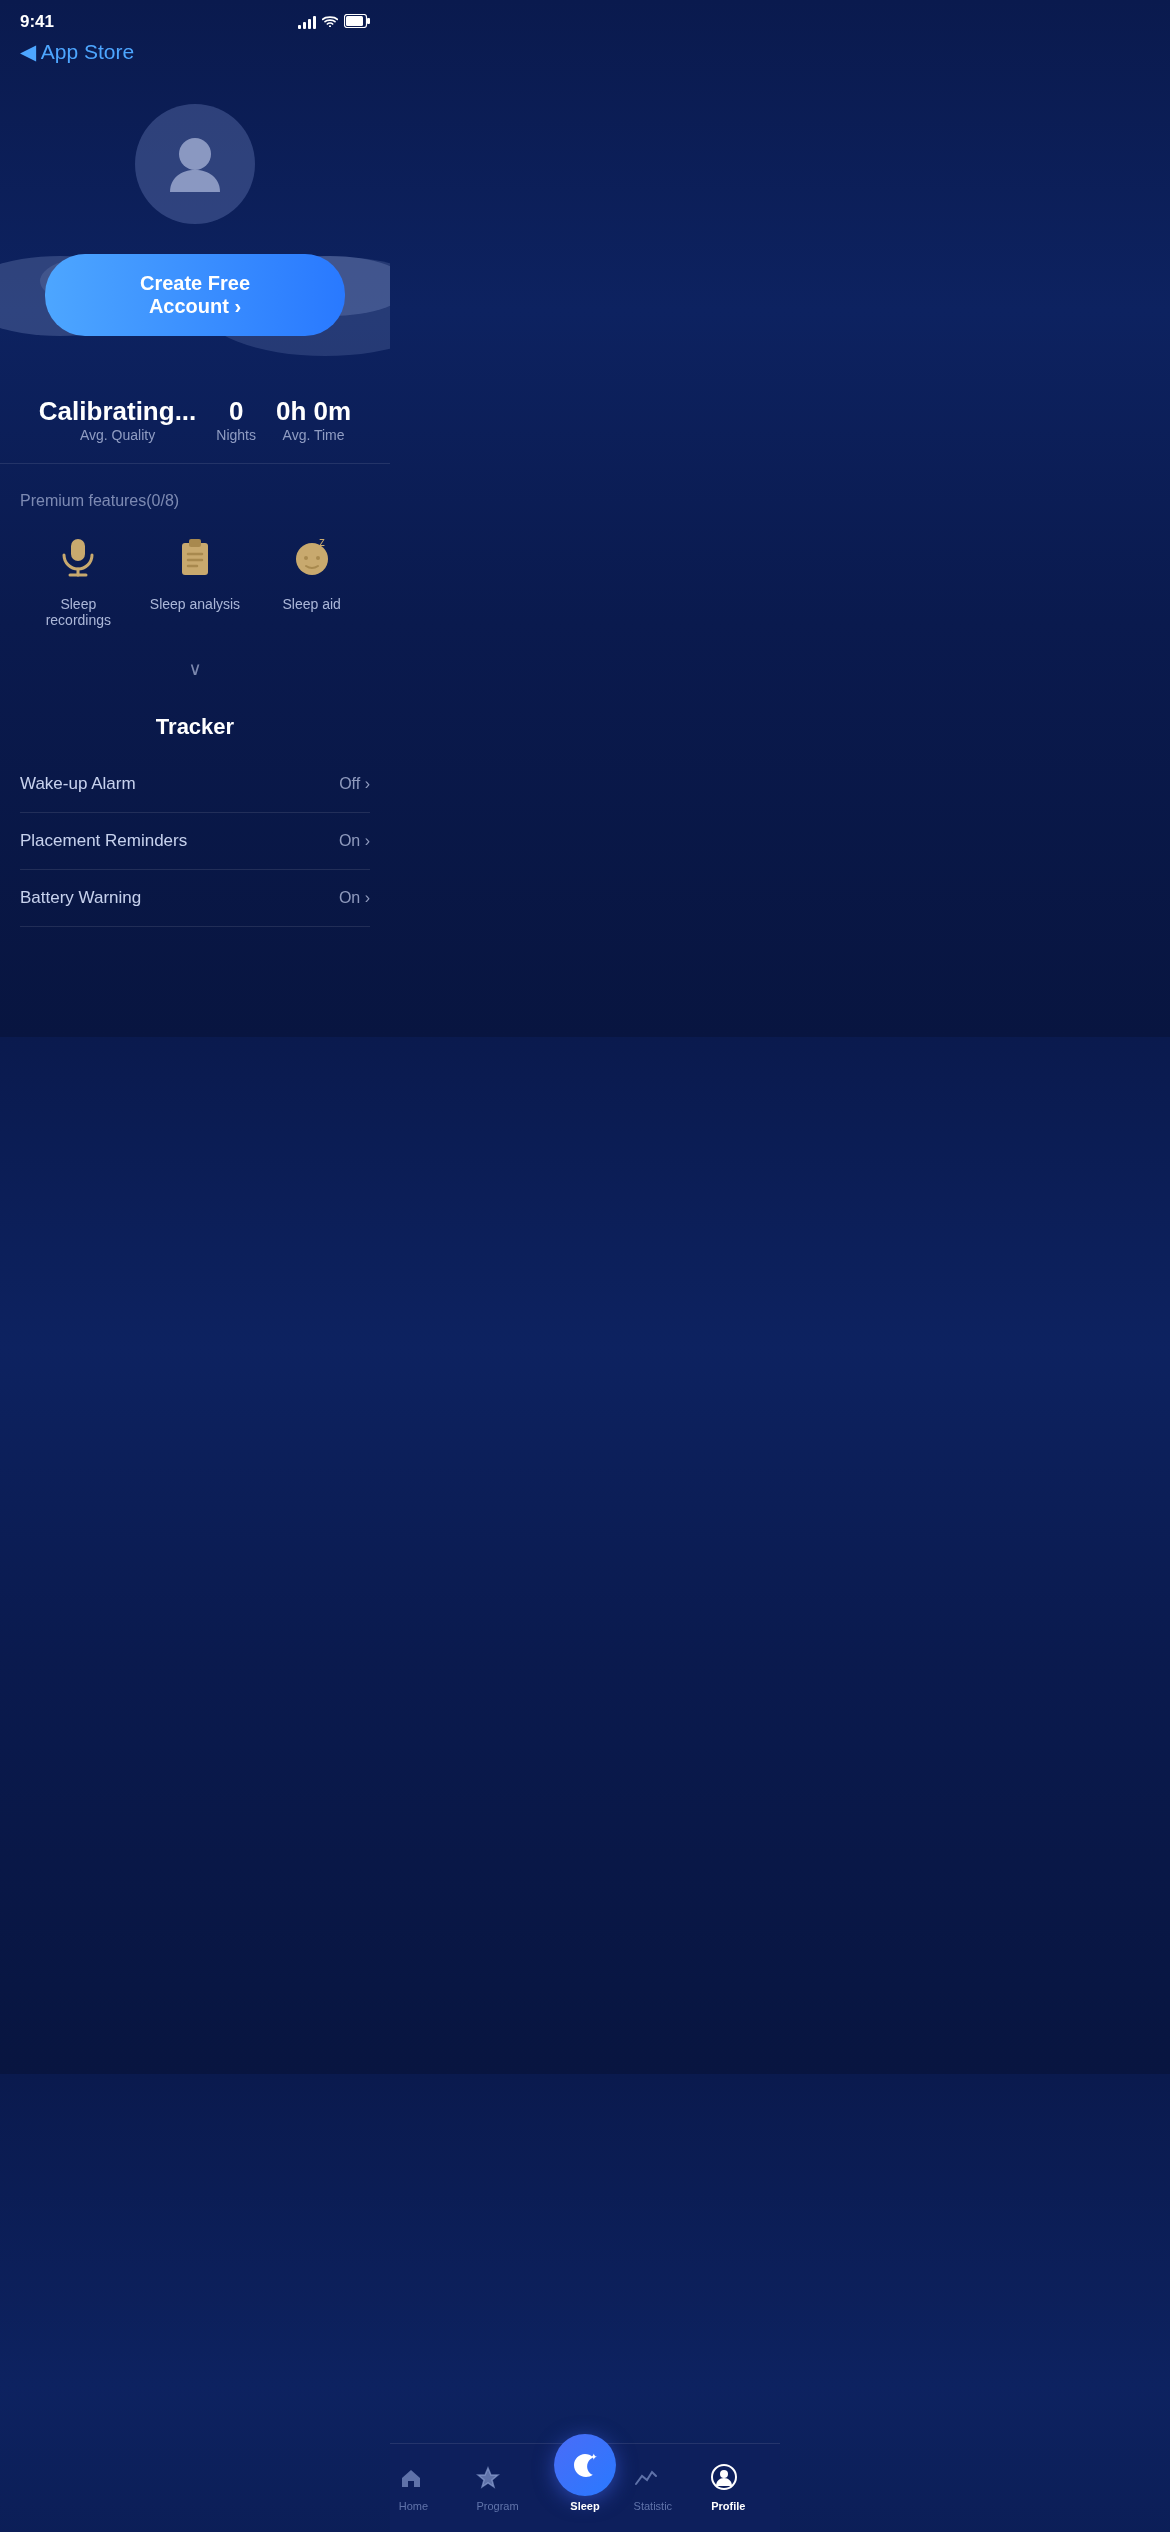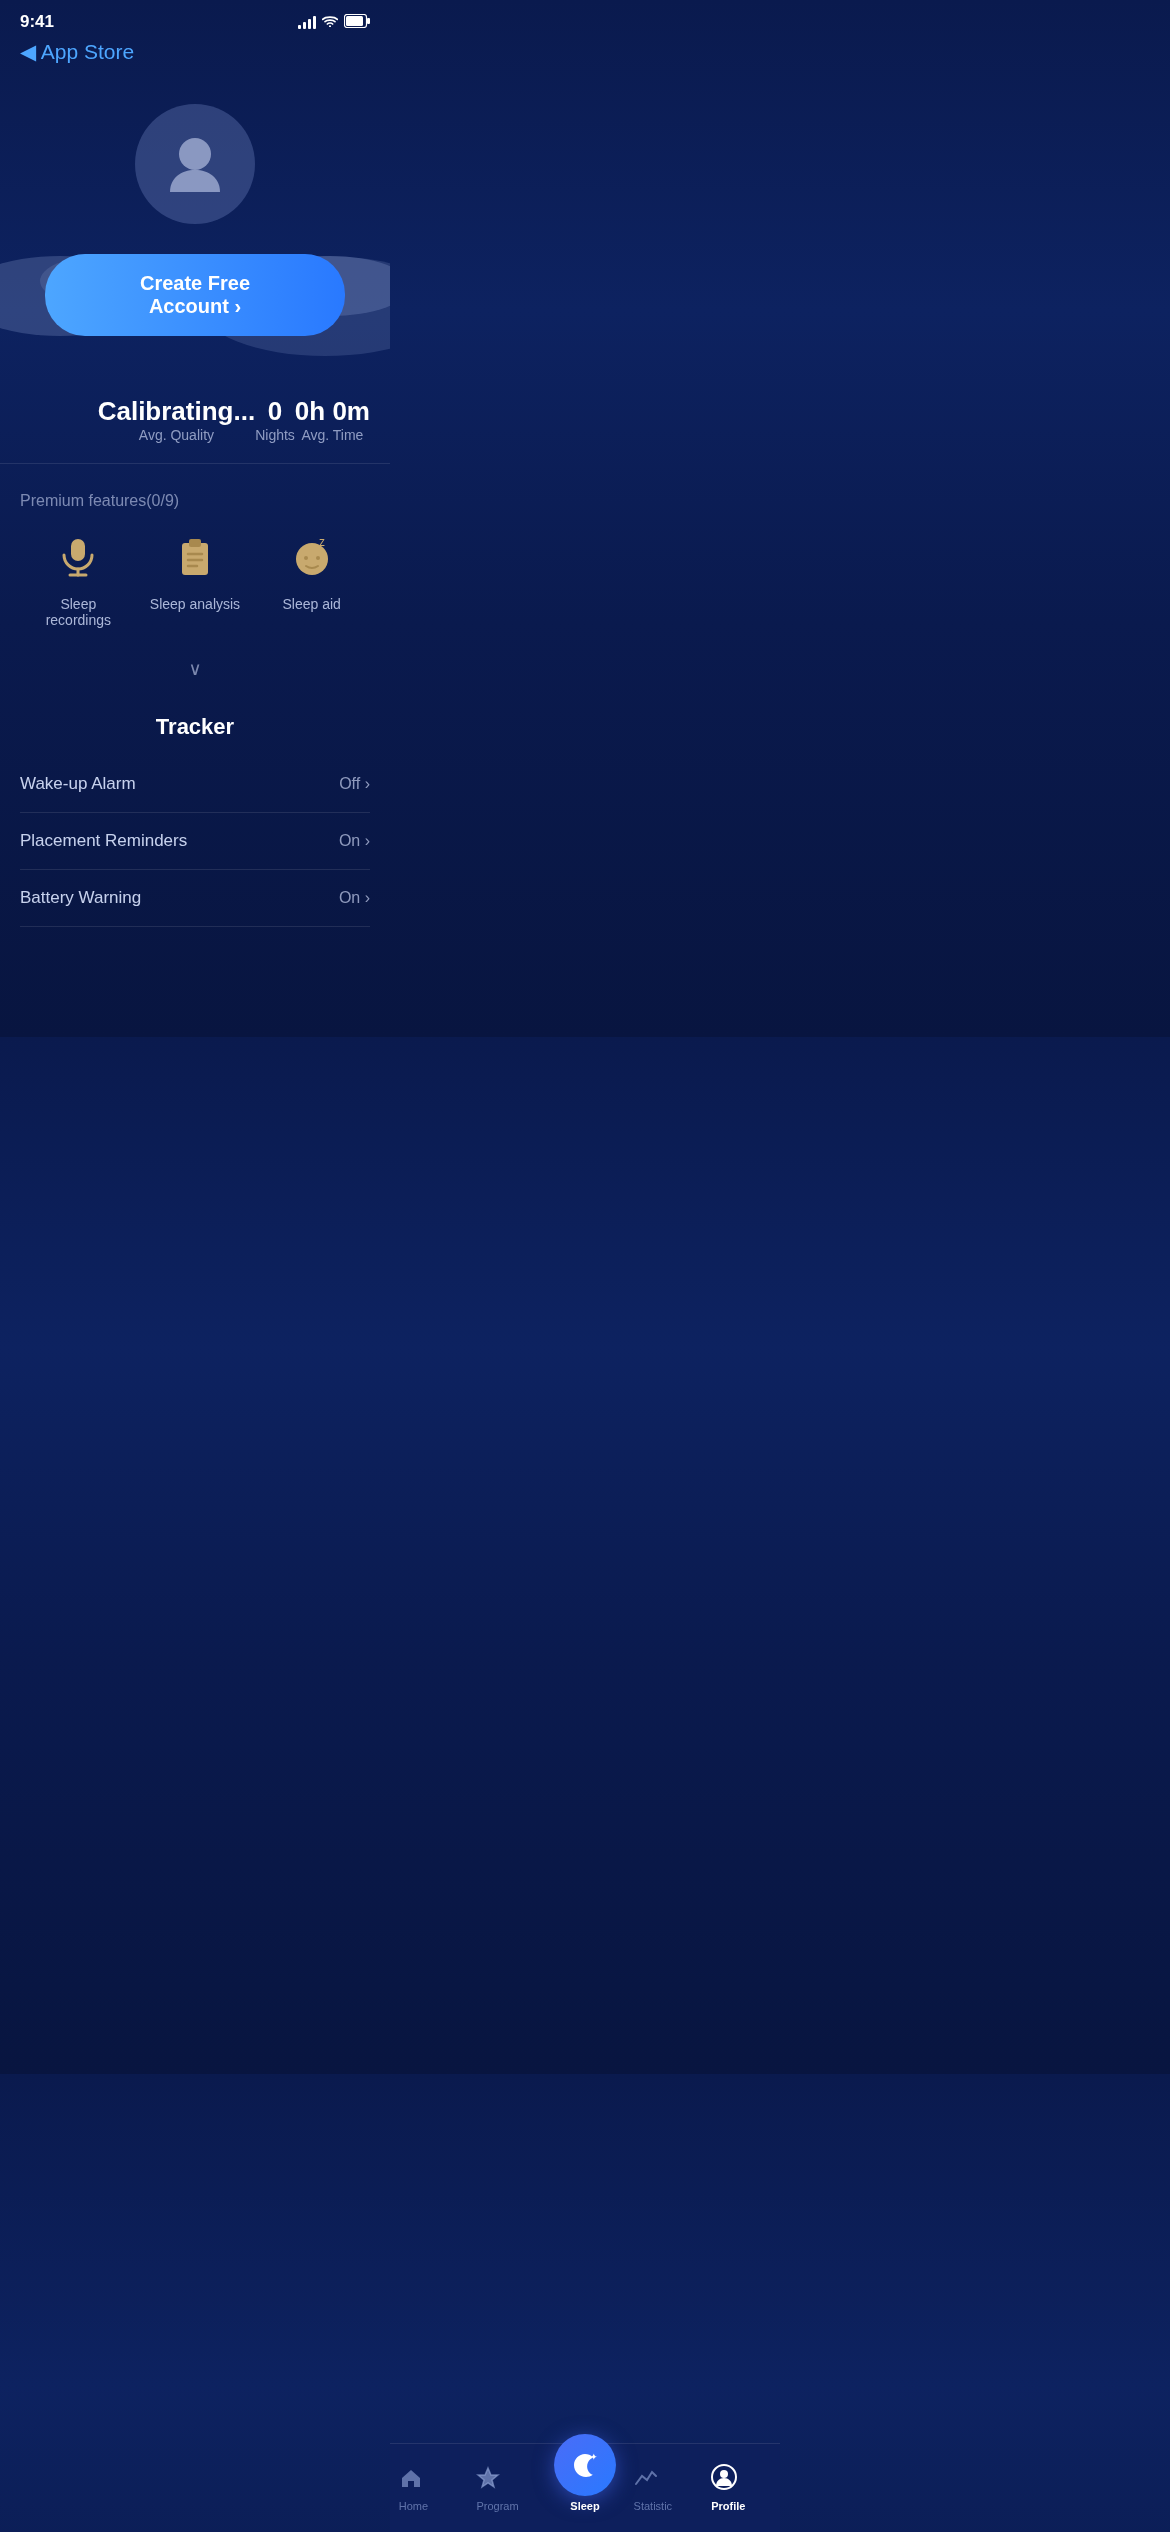--- a/index.html
+++ b/index.html
@@ -106,23 +106,24 @@
       cursor: pointer;
       width: 300px;
       text-align: center;
       margin-bottom: 10px;
       z-index: 2;
     }
 
     
     .stats-section {
       display: flex;
-      justify-content: flex-end;
+      justify-content: center;
       padding: 30px 20px 20px;
       border-bottom: 1px solid rgba(255,255,255,0.1);
+      gap: 20px;
     }
     .stat-item {
       text-align: center;
     }
     .stat-value {
       font-size: 26px;
       font-weight: 700;
       color: white;
     }
     .stat-label {
@@ -325,21 +326,21 @@
       <div class="stat-label">Nights</div>
     </div>
     <div class="stat-item">
       <div class="stat-value">0h 0m</div>
       <div class="stat-label">Avg. Time</div>
     </div>
   </div>
 
   <div>
     <div class="section-header">
-      <span>Premium features</span><span>(0/9)</span>
+      <span>Premium features</span><span>(0/8)</span>
     </div>
     <div class="features-grid">
       <div class="feature-item">
         <div class="feature-icon">
           <svg width="36" height="40" viewBox="0 0 36 40" fill="none">
             <rect x="11" y="2" width="14" height="22" rx="7" fill="#c8a96e"></rect>
             <path d="M4 18c0 7.7 6.3 14 14 14s14-6.3 14-14" stroke="#c8a96e" stroke-width="3" fill="none" stroke-linecap="round"></path>
             <line x1="18" y1="32" x2="18" y2="38" stroke="#c8a96e" stroke-width="3" stroke-linecap="round"></line>
             <line x1="10" y1="38" x2="26" y2="38" stroke="#c8a96e" stroke-width="3" stroke-linecap="round"></line>
           </svg>

